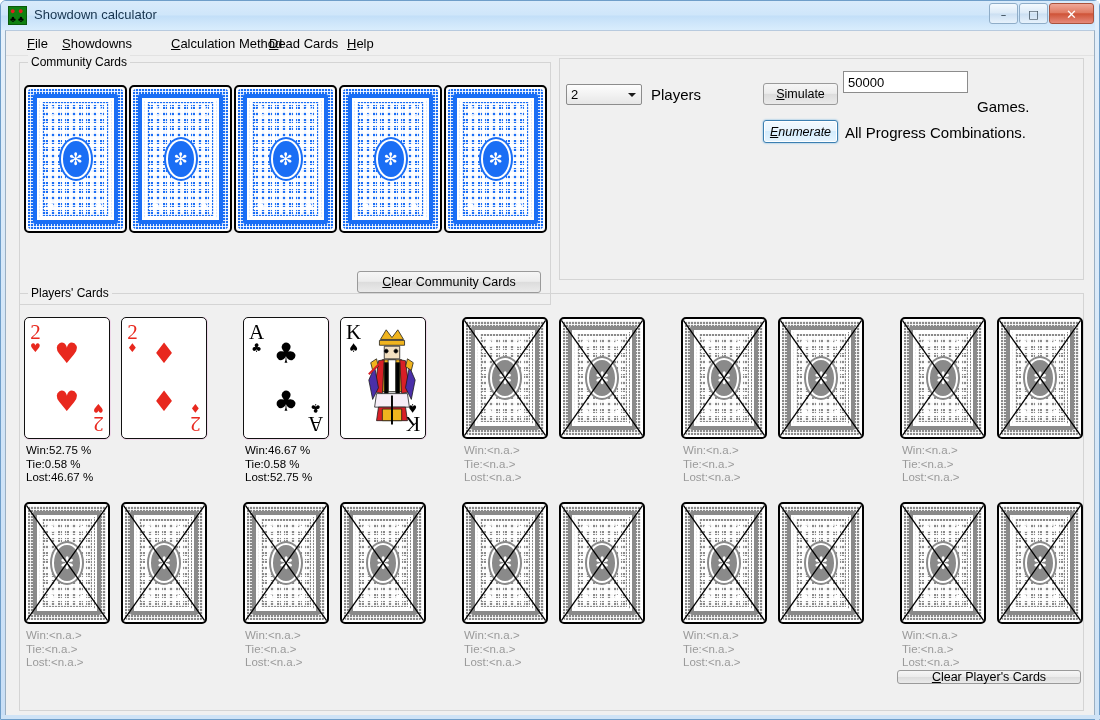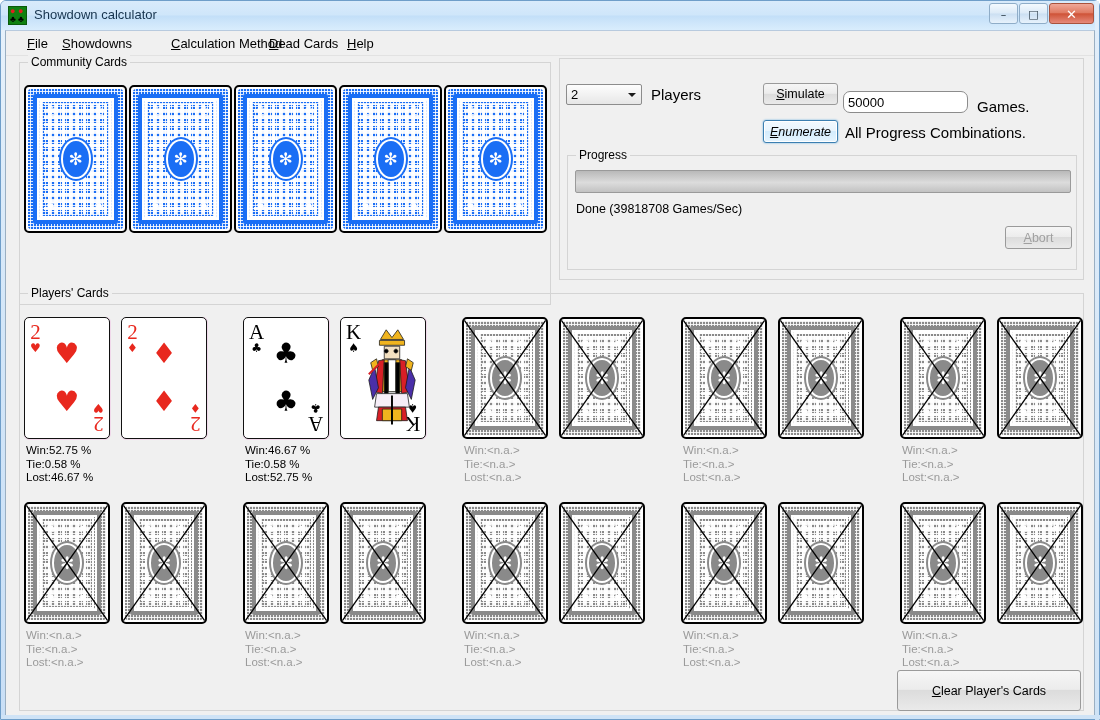--- a/index.html
+++ b/index.html
@@ -369,51 +369,46 @@
               <div class="cardback-ring2"></div>
               <div class="cardback-mesh"></div>
               <div class="corner-orn tl">❀</div>
               <div class="corner-orn tr">❀</div>
               <div class="corner-orn bl">❀</div>
               <div class="corner-orn br">❀</div>
               <div class="cardback-medal"></div>
             </div>
           </div>
         </div>
+      <div class="btn" id="btn-clear-community" style="left:337px; top:208px; width:184px; height:22px;">
+        <span><u>C</u><span>lear Community Cards</span></span>
+      </div>
     </div>
 
     <div class="groupbox" id="gb-sim" style="left:553px; top:27px; width:525px; height:222px;">
 
       <div class="combo" style="left:6px; top:25px; width:76px; height:21px;">
         <span class="val">2</span>
         <span class="arrowbox"></span>
       </div>
       <div class="fieldlabel" style="left:91px; top:27px;">Players</div>
 
       <div class="btn" style="left:203px; top:24px; width:75px; height:22px;">
         <span><u>S</u><span>imulate</span></span>
       </div>
-      <div class="textbox" style="left:283px; top:32px; width:125px; height:22px;border-radius:7px;">
+      <div class="textbox" style="left:283px; top:12px; width:125px; height:22px;">
         <span>50000</span>
       </div>
       <div class="fieldlabel" style="left:417px; top:39px;">Games.</div>
 
       <div class="btn focus" style="left:203px; top:61px; width:75px; height:23px;">
         <span><u>E</u><span>numerate</span></span>
       </div>
       <div class="fieldlabel" style="left:285px; top:65px;">All Progress Combinations.</div>
 
-      <div class="groupbox" id="gb-progress" style="left:7px; top:96px; width:510px; height:115px;">
-        <div class="group-title">Progress</div>
-        <div id="progressbar" style="left:7px; top:14px; width:496px; height:23px;"></div>
-        <div id="progress-status" style="left:8px; top:46px;">Done (39818708 Games/Sec)</div>
-        <div class="btn disabled" style="left:437px; top:70px; width:67px; height:23px;">
-          <span><u>A</u><span>bort</span></span>
-        </div>
-      </div>
     </div>
 
     <div class="groupbox" id="gb-players" style="left:13px; top:262px; width:1065px; height:418px;">
       <div class="group-title">Players' Cards</div>
       <div id="players-host">
           <div class="card face" style="width: 86px; height: 122px; left: 4px; top: 23px;">
             <div class="pip-corner tl red">
               <span class="rank">2</span>
               <span class="suit">♥</span>
             </div>
@@ -780,21 +775,21 @@
               <line x1="0" y1="0" x2="86" y2="122" stroke="#000" stroke-width="1.4"></line>
               <line x1="86" y1="0" x2="0" y2="122" stroke="#000" stroke-width="1.4"></line>
             </svg>
           </div>
           <div class="odds na" style="left: 882px; top: 335px;">
             <div>Win:&lt;n.a.&gt;</div>
             <div>Tie:&lt;n.a.&gt;</div>
             <div>Lost:&lt;n.a.&gt;</div>
           </div>
         </div>
-      <div class="btn" id="btn-clear-players" style="left:877px; top:376px; width:184px; height:41px;">
+      <div class="btn" id="btn-clear-players" style="left:877px; top:376px; width:184px; height:14px;">
         <span><u>C</u><span>lear Player's Cards</span></span>
       </div>
     </div>
 
   </div>
 
   <div id="right-strip"></div>
   <div id="bottom-strip"></div>
 </div>
 

